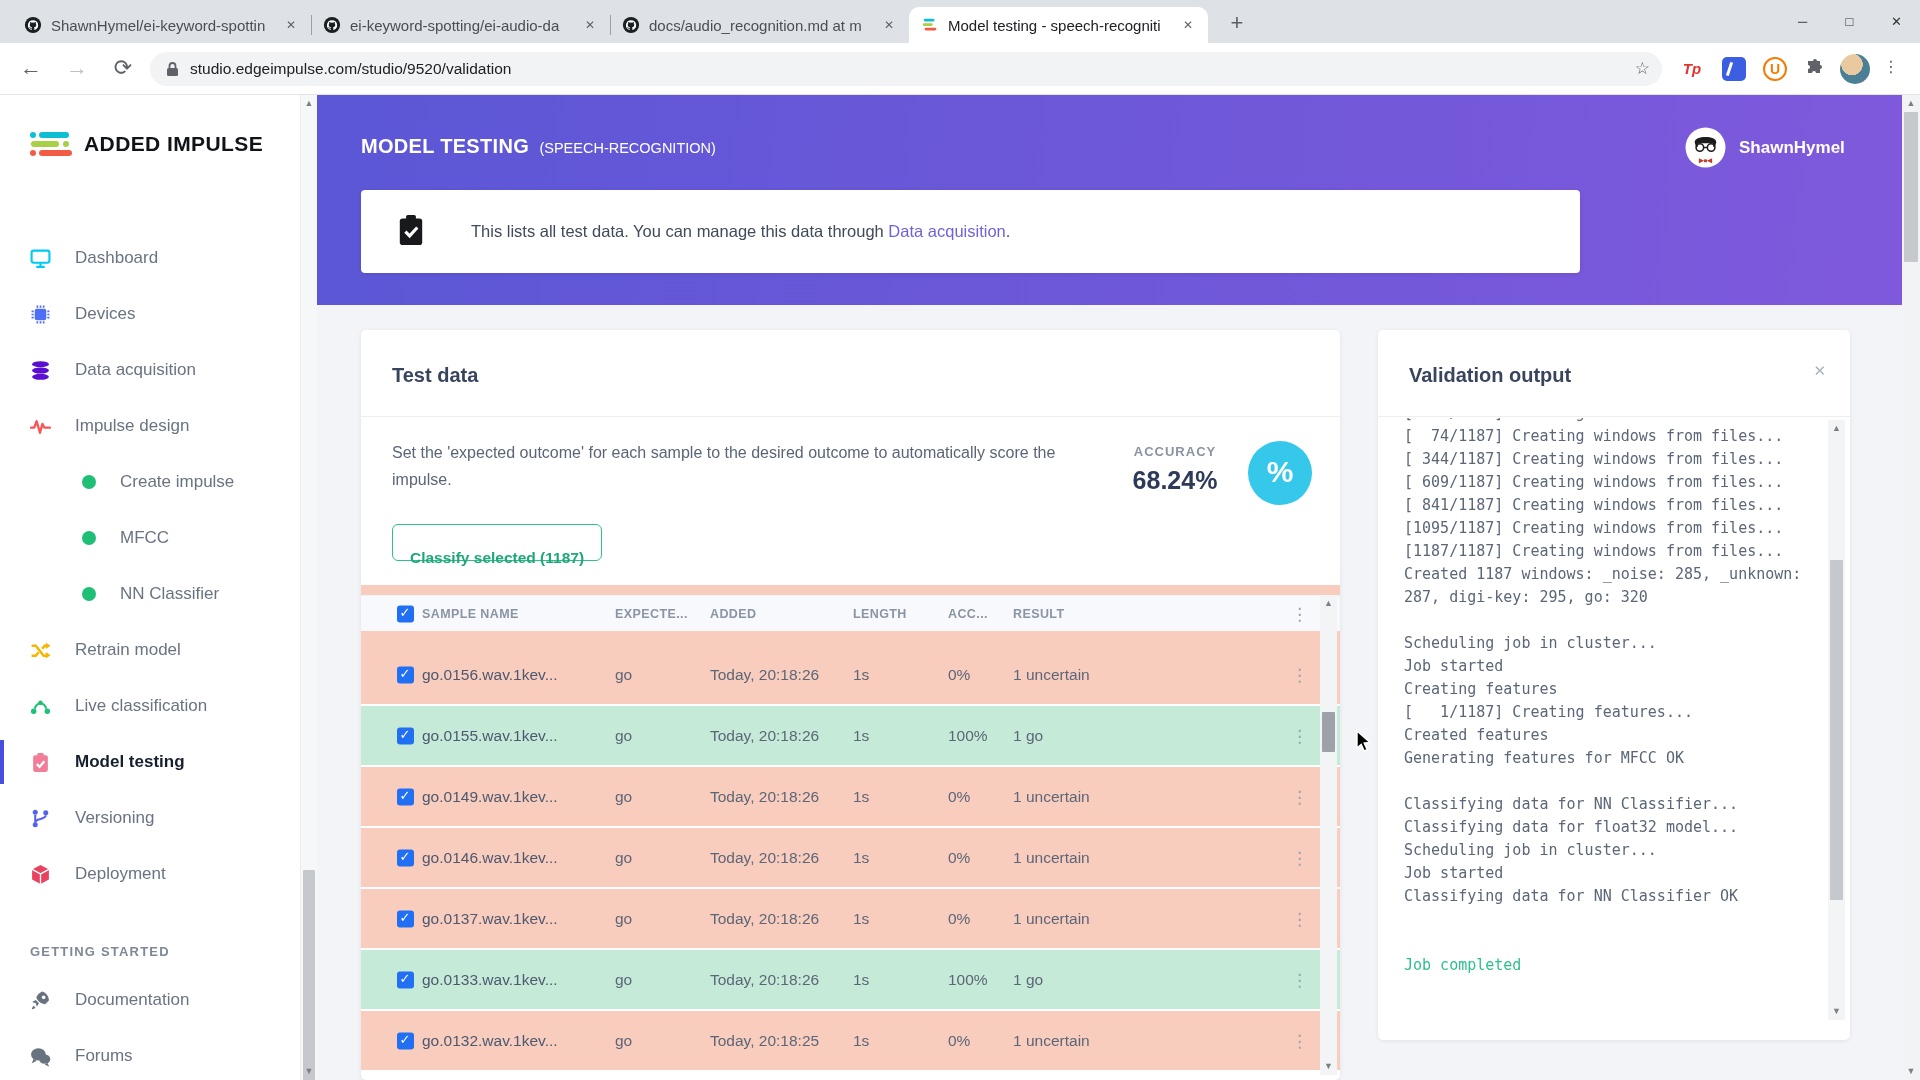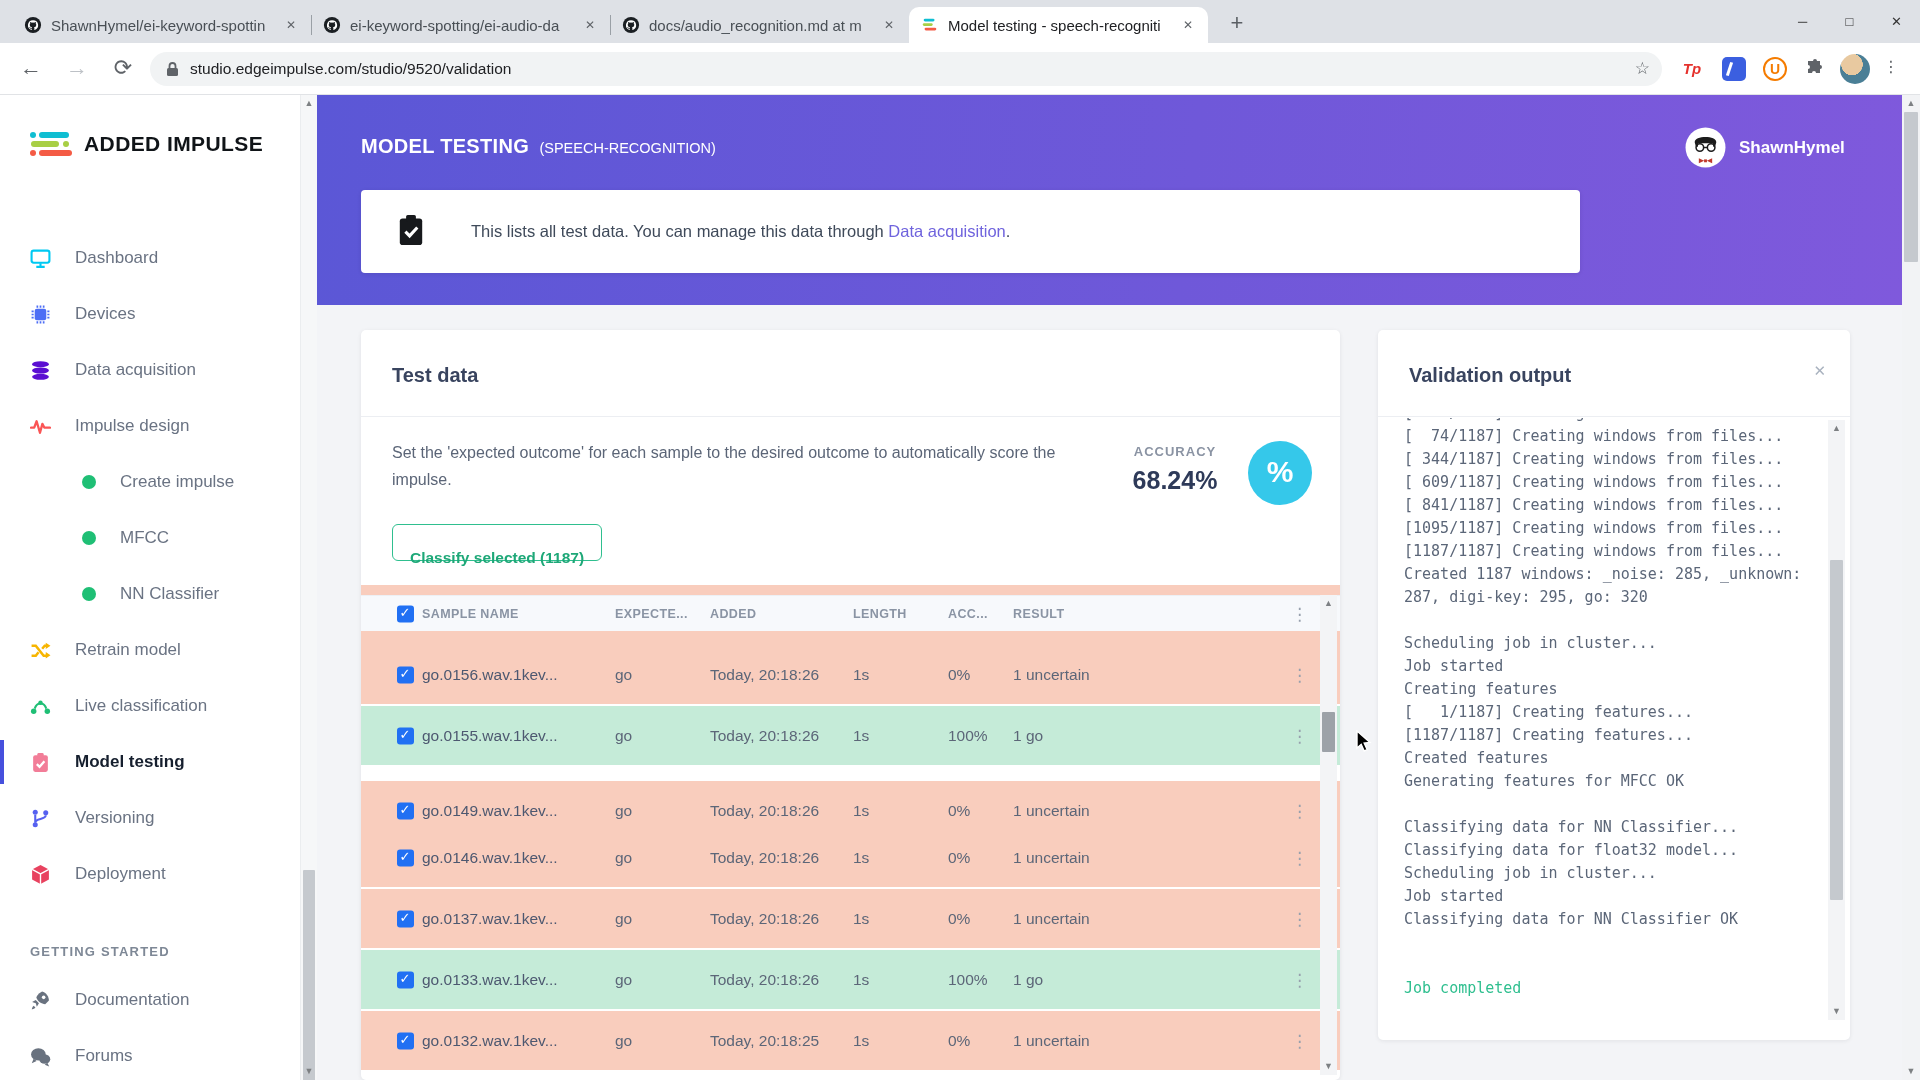--- a/index.html
+++ b/index.html
@@ -413,21 +413,21 @@
             <div class="trow pass" style="top: 376px;">
               <span class="cbx"></span>
               <span class="cell c-name">go.0155.wav.1kev...</span>
               <span class="cell c-exp">go</span>
               <span class="cell c-added">Today, 20:18:26</span>
               <span class="cell c-len">1s</span>
               <span class="cell c-acc">100%</span>
               <span class="cell c-res">1 go</span>
               <span class="dots">⋮</span>
             </div>
-            <div class="trow fail" style="top: 451px;">
+            <div class="trow fail" style="top: 437px;">
               <span class="cbx"></span>
               <span class="cell c-name">go.0149.wav.1kev...</span>
               <span class="cell c-exp">go</span>
               <span class="cell c-added">Today, 20:18:26</span>
               <span class="cell c-len">1s</span>
               <span class="cell c-acc">0%</span>
               <span class="cell c-res">1 uncertain</span>
               <span class="dots">⋮</span>
             </div>
             <div class="trow fail" style="top: 498px;">
@@ -492,21 +492,20 @@
               <div class="cline">[ 609/1187] Creating windows from files...</div>
               <div class="cline">[ 841/1187] Creating windows from files...</div>
               <div class="cline">[1095/1187] Creating windows from files...</div>
               <div class="cline">[1187/1187] Creating windows from files...</div>
               <div class="cline">Created 1187 windows: _noise: 285, _unknown: 287, digi-key: 295, go: 320</div>
               <div class="cline">&nbsp;</div>
               <div class="cline">Scheduling job in cluster...</div>
               <div class="cline">Job started</div>
               <div class="cline">Creating features</div>
               <div class="cline">[   1/1187] Creating features...</div>
-              <div class="cline">[1187/1187] Creating features...</div>
               <div class="cline">Created features</div>
               <div class="cline">Generating features for MFCC OK</div>
               <div class="cline">&nbsp;</div>
               <div class="cline">Classifying data for NN Classifier...</div>
               <div class="cline">Classifying data for float32 model...</div>
               <div class="cline">Scheduling job in cluster...</div>
               <div class="cline">Job started</div>
               <div class="cline">Classifying data for NN Classifier OK</div>
               <div class="cline">&nbsp;</div>
               <div class="cline">&nbsp;</div>

